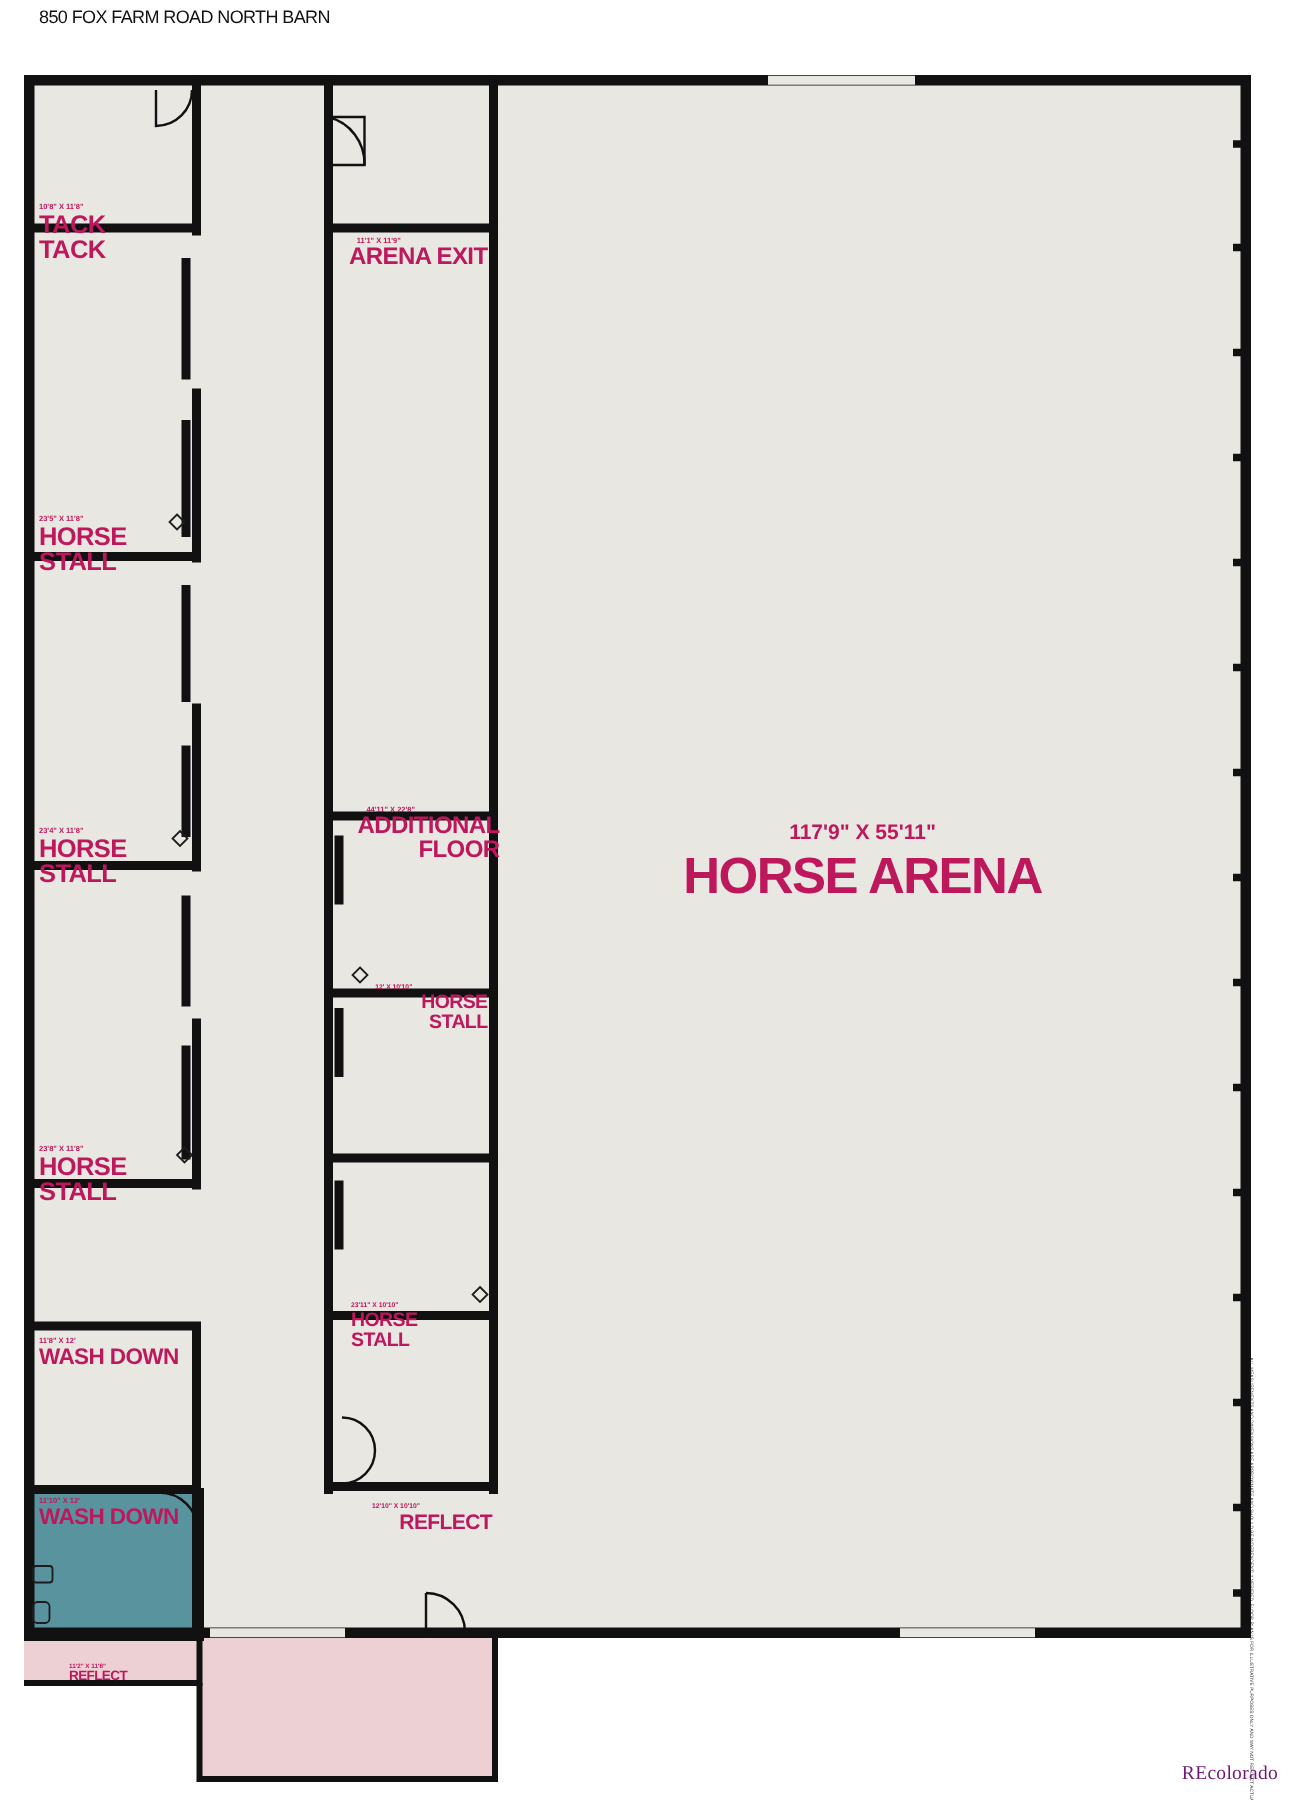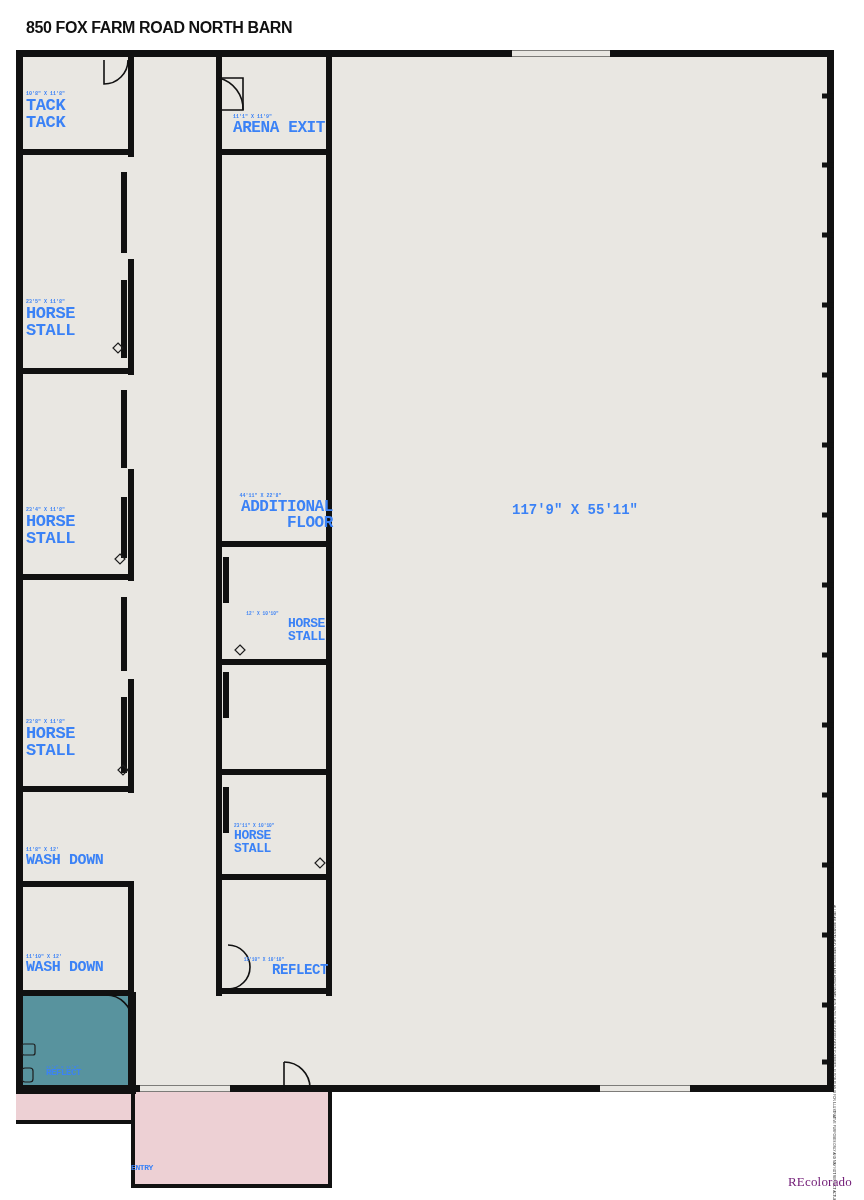--- a/index.html
+++ b/index.html
@@ -11,41 +11,42 @@
     width: 864px;
     height: 1200px;
     position: relative;
     font-family: "Liberation Sans", sans-serif;
     color: #111111;
     overflow: hidden;
   }
   .page-title {
     position: absolute;
     left: 26px;
-    top: 19px;
-    font-size: 16px;
-    font-weight: bold;
+    top: 4px;
+    font-size: 12px;
+    font-weight: normal;
     letter-spacing: -0.4px;
     font-family: "Liberation Sans", sans-serif;
     white-space: nowrap;
   }
   #floorplan {
     position: absolute;
     left: 0;
     top: 0;
     width: 864px;
     height: 1200px;
   }
   .room-label {
     position: absolute;
-    font-family: Liberation Mono, monospace;
+    font-family: Liberation Sans, sans-serif;
     font-weight: bold;
-    color: #3b82f6;
+    color: #be185d;
     line-height: 1.02;
     letter-spacing: -0.4px;
+    margin-top: 44px;
   }
   .room-dim {
     font-weight: bold;
     letter-spacing: 0px;
     display: block;
   }
   .lbl-left { text-align: left; }
   .lbl-right { text-align: right; }
   .lbl-center { text-align: center; }
 
@@ -248,20 +249,21 @@
   <span>REFLECT</span>
 </div>
 
 <div class="room-label lbl-left" style="left:46px; top:1065px; font-size:9px;">
   <span class="room-dim" style="font-size:4.2px;">11'2" X 11'8"</span>
   <span>REFLECT</span>
 </div>
 
 <div class="room-label lbl-center" style="left:430px; top:503px; width:290px; font-size:34px; letter-spacing:-1px;">
   <span class="room-dim" style="font-size:14px; letter-spacing:0; margin-bottom:6px;">117'9" X 55'11"</span>
+  <span>HORSE ARENA</span>
 </div>
 
 <div class="room-label lbl-left" style="left:131px; top:1164px; font-size:8px;">
   <span>ENTRY</span>
 </div>
 
 <div class="sidetext">
   <span>ALL MEASUREMENTS AND DIMENSIONS ARE APPROXIMATE AND SHOULD BE INDEPENDENTLY VERIFIED. FLOOR PLAN IS FOR ILLUSTRATIVE PURPOSES ONLY AND MAY NOT REFLECT ACTUAL CONDITIONS. PROVIDED BY</span>
   
 </div>

